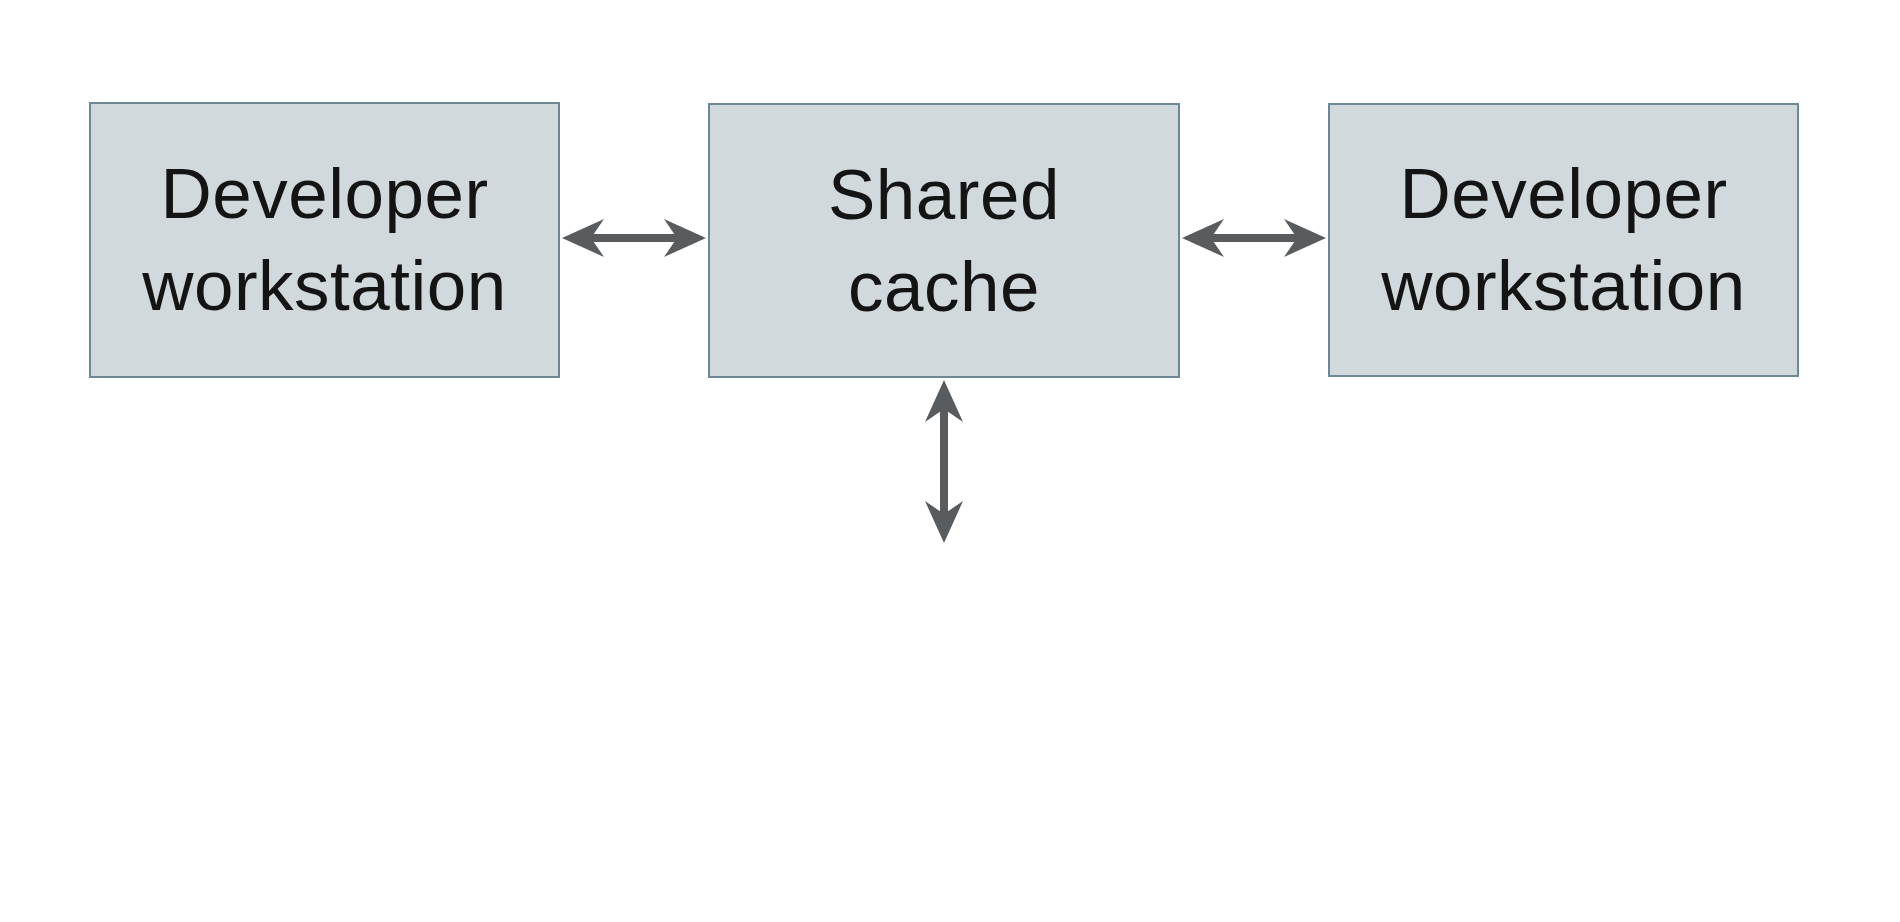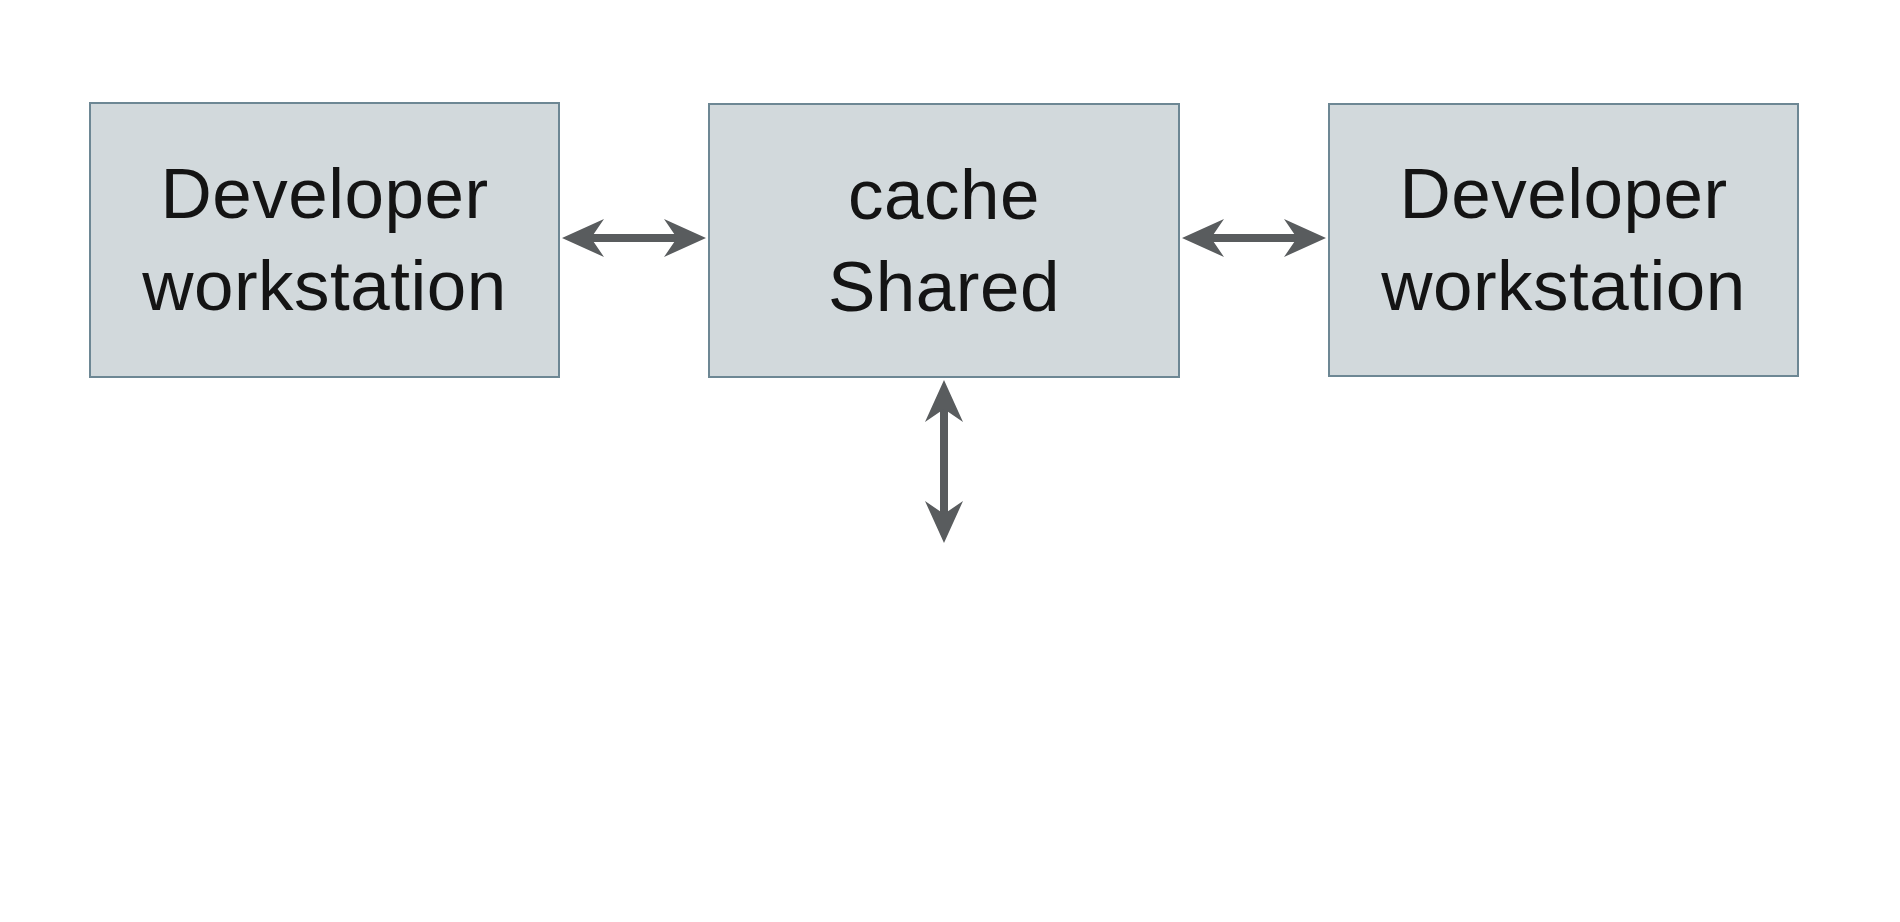--- a/index.html
+++ b/index.html
@@ -49,22 +49,22 @@
 <body>
 
 <div id="canvas">
 
   <div class="node" id="node-dev-left">
     <div class="line">Developer</div>
     <div class="line">workstation</div>
   </div>
 
   <div class="node" id="node-cache">
+    <div class="line">Shared</div>
     <div class="line">cache</div>
-    <div class="line">Shared</div>
   </div>
 
   <div class="node" id="node-dev-right">
     <div class="line">Developer</div>
     <div class="line">workstation</div>
   </div>
 
 
   <div class="edge" id="edge-left">
     <svg width="148" height="48" viewBox="0 0 148 48">

